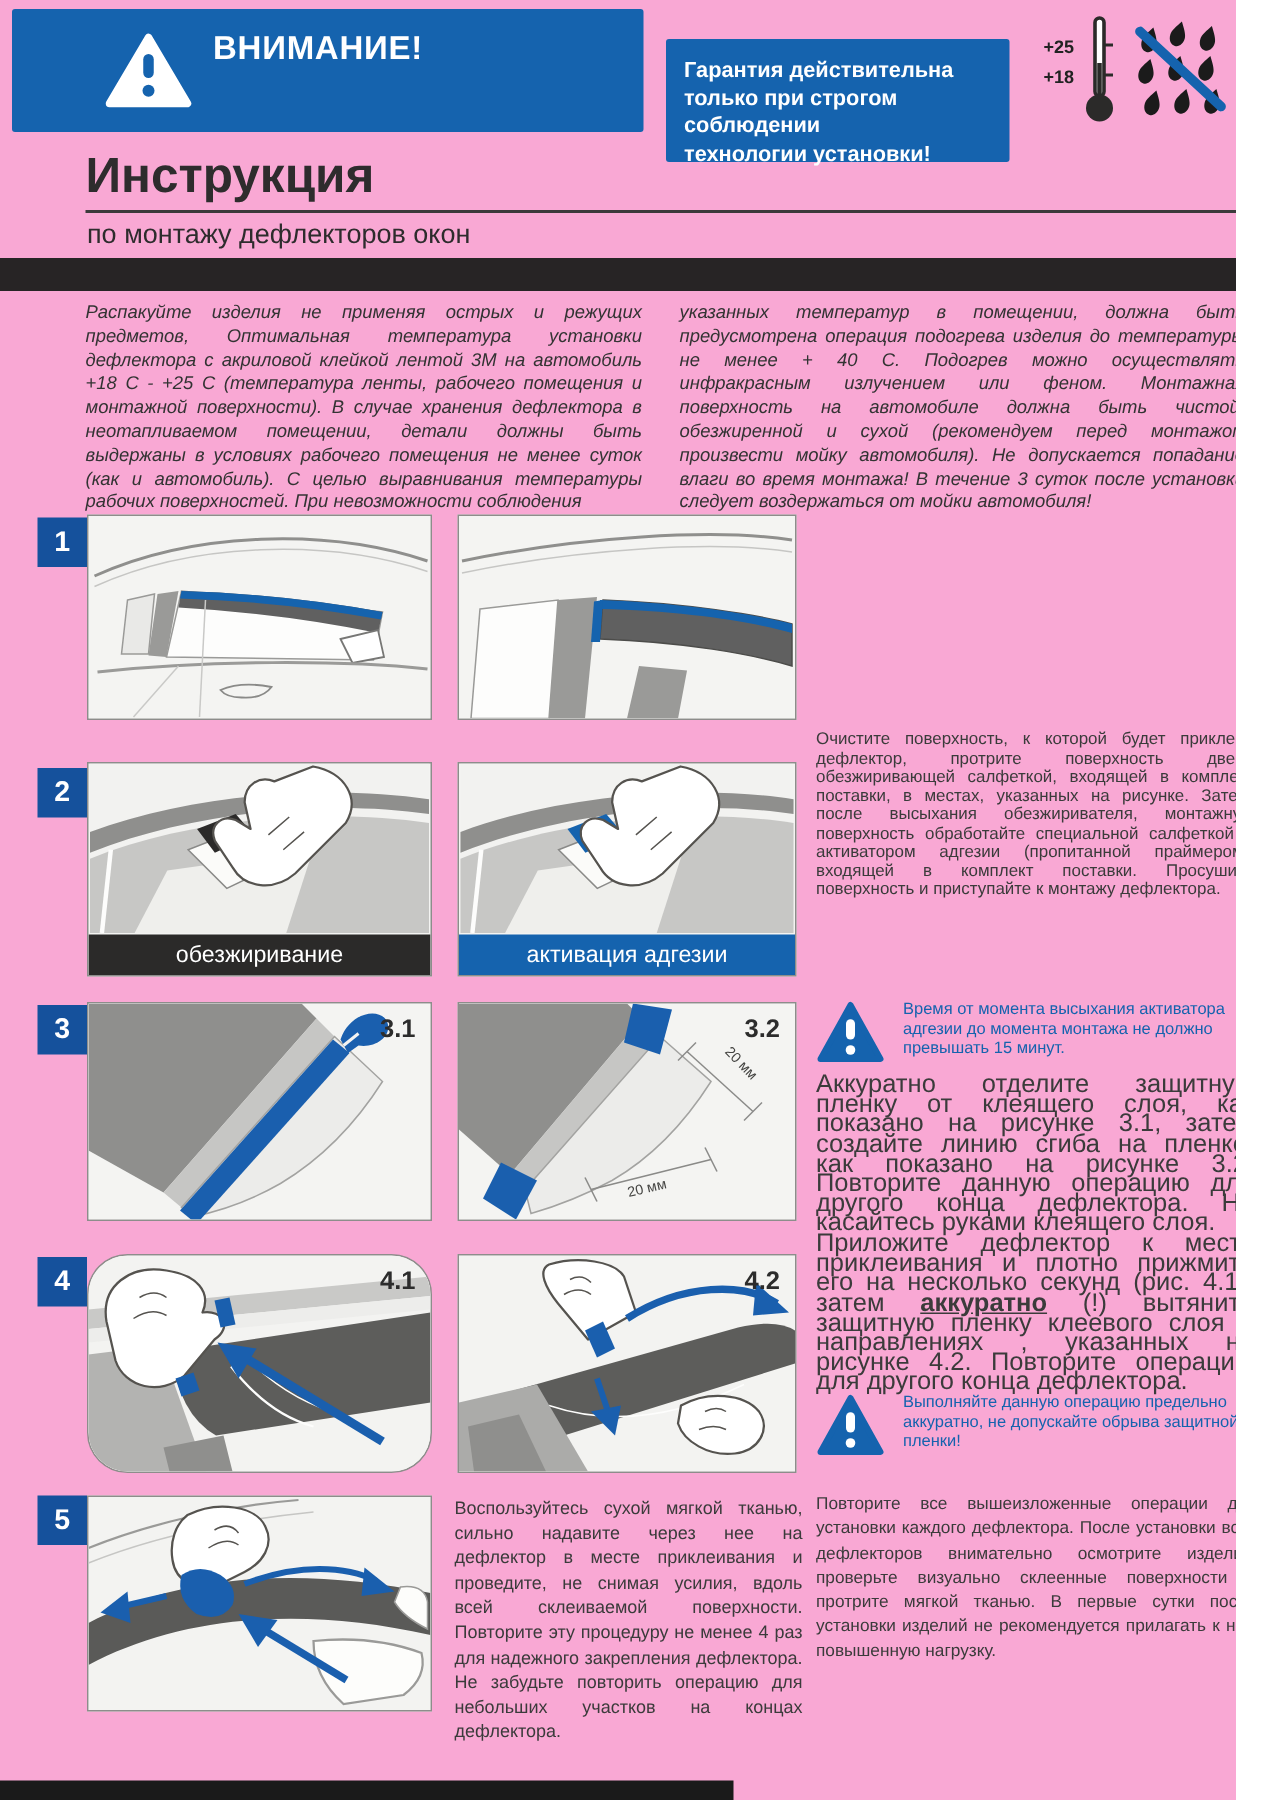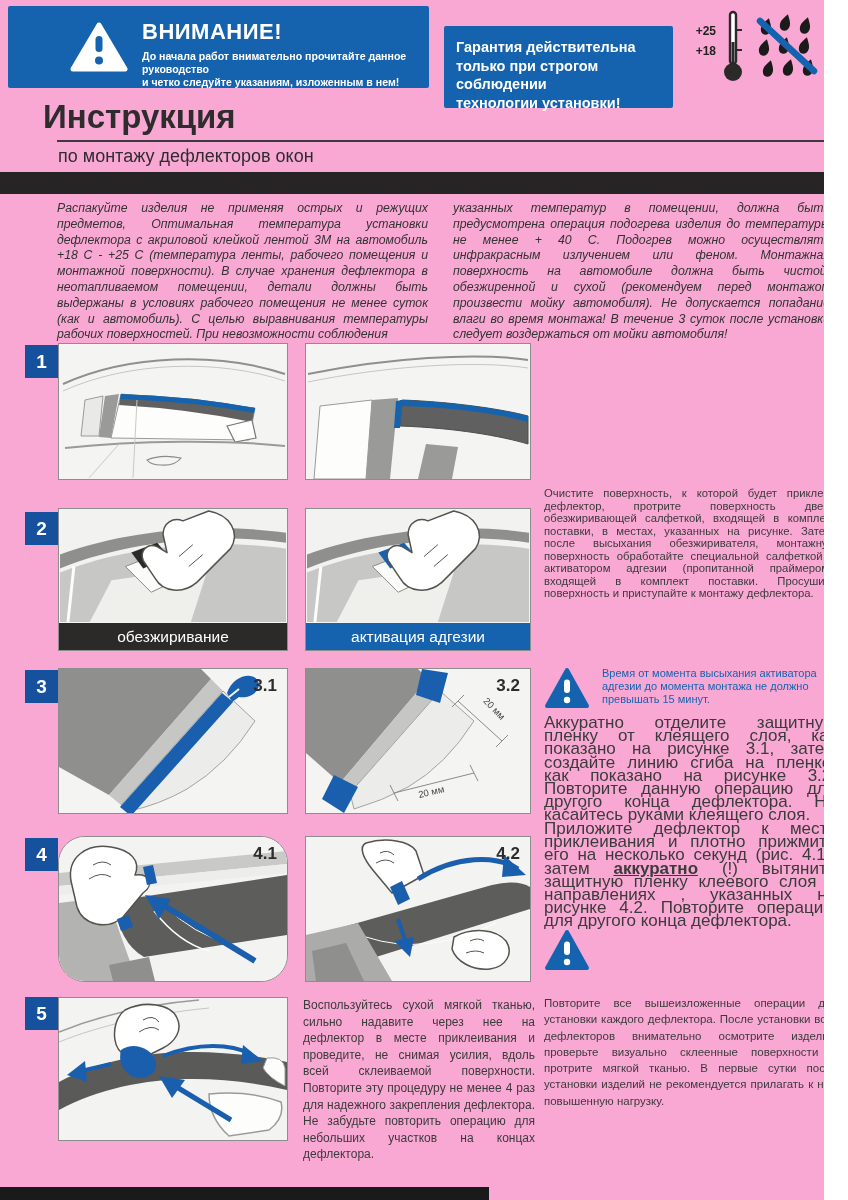--- a/index.html
+++ b/index.html
@@ -48,22 +48,20 @@
 
 <div class="page">
 
   <div class="abs banner" style="left:8px;top:6px;width:421px;height:82px;">
     <svg class="abs" style="left:62px;top:15px;" width="58" height="52" viewBox="0 0 58 52">
       <path d="M29 4 L55 48 H3 Z" fill="#ffffff" stroke="#ffffff" stroke-width="5" stroke-linejoin="round"></path>
       <rect x="25.5" y="15" width="7" height="16" rx="3.5" fill="#1563ae"></rect>
       <circle cx="29" cy="39.5" r="4" fill="#1563ae"></circle>
     </svg>
     <div class="abs banner-title" style="left:134px;top:13px;">ВНИМАНИЕ!</div>
-    <div class="abs banner-sub pre" style="left:134px;top:44px;width:280px;">До начала работ внимательно прочитайте данное руководство
-и четко следуйте указаниям, изложенным в нем!</div>
   </div>
 
   <div class="abs banner" style="left:444px;top:6px;width:229px;height:82px;margin-top:20px;">
     <div class="abs banner-right-text pre" style="left:12px;top:12px;width:210px;">Гарантия действительна
 только при строгом соблюдении
 технологии установки!</div>
   </div>
 
   <div class="abs thermo-label" style="left:690px;top:24px;">+25</div>
   <div class="abs thermo-label" style="left:690px;top:44px;">+18</div>
@@ -82,21 +80,21 @@
       <path transform="translate(11,34) rotate(16)" d="M0,-7 C2.5,-3 5,.5 5,3.5 C5,7.5 2.8,10 0,10 C-2.8,10 -5,7.5 -5,3.5 C-5,.5 -2.5,-3 0,-7 Z"></path>
       <path transform="translate(31,32) rotate(16)" d="M0,-7 C2.5,-3 5,.5 5,3.5 C5,7.5 2.8,10 0,10 C-2.8,10 -5,7.5 -5,3.5 C-5,.5 -2.5,-3 0,-7 Z"></path>
       <path transform="translate(51,32) rotate(16)" d="M0,-7 C2.5,-3 5,.5 5,3.5 C5,7.5 2.8,10 0,10 C-2.8,10 -5,7.5 -5,3.5 C-5,.5 -2.5,-3 0,-7 Z"></path>
       <path transform="translate(15,55) rotate(16)" d="M0,-7 C2.5,-3 5,.5 5,3.5 C5,7.5 2.8,10 0,10 C-2.8,10 -5,7.5 -5,3.5 C-5,.5 -2.5,-3 0,-7 Z"></path>
       <path transform="translate(35,54) rotate(16)" d="M0,-7 C2.5,-3 5,.5 5,3.5 C5,7.5 2.8,10 0,10 C-2.8,10 -5,7.5 -5,3.5 C-5,.5 -2.5,-3 0,-7 Z"></path>
       <path transform="translate(55,54) rotate(16)" d="M0,-7 C2.5,-3 5,.5 5,3.5 C5,7.5 2.8,10 0,10 C-2.8,10 -5,7.5 -5,3.5 C-5,.5 -2.5,-3 0,-7 Z"></path>
     </g>
     <line x1="6" y1="9" x2="60" y2="59" stroke="#1563ae" stroke-width="6.5" stroke-linecap="round"></line>
   </svg>
 
-  <div class="abs doc-title" style="left:43px;top:98px;">Инструкция</div>
+  <div class="abs doc-title" style="left:57px;top:98px;">Инструкция</div>
   <div class="abs rule" style="left:57px;top:140px;width:788px;"></div>
   <div class="abs doc-sub" style="left:58px;top:146px;">по монтажу дефлекторов окон</div>
   <div class="abs darkbar" style="left:0;top:172px;width:848px;height:22px;"></div>
 
   <div class="abs intro just" style="left:57px;top:201px;width:371px;">Распакуйте изделия не применяя острых и режущих предметов, Оптимальная температура установки дефлектора с акриловой клейкой лентой 3М на автомобиль +18 С - +25 С (температура ленты, рабочего помещения и монтажной поверхности). В случае хранения дефлектора в неотапливаемом помещении, детали должны быть выдержаны в условиях рабочего помещения не менее суток (как и автомобиль). С целью выравнивания температуры рабочих поверхностей. При невозможности соблюдения</div>
   <div class="abs intro just" style="left:453px;top:201px;width:377px;">указанных температур в помещении, должна быть предусмотрена операция подогрева изделия до температуры не менее + 40 С. Подогрев можно осуществлять инфракрасным излучением или феном. Монтажная поверхность на автомобиле должна быть чистой, обезжиренной и сухой (рекомендуем перед монтажом произвести мойку автомобиля). Не допускается попадание влаги во время монтажа! В течение 3 суток после установки следует воздержаться от мойки автомобиля!</div>
 
   <div class="abs badge" style="left:25px;top:345px;">1</div>
   <div class="abs badge" style="left:25px;top:512px;">2</div>
   <div class="abs badge" style="left:25px;top:670px;">3</div>
@@ -252,20 +250,21 @@
       <path d="M164,104 q8,-4 14,0 M160,116 q10,-4 18,0" stroke="#55534f" fill="none"></path>
     </svg>
   </div>
 
   <div class="abs warn" style="left:544px;top:929px;width:294px;">
     <svg width="46" height="42" viewBox="0 0 46 42" style="flex:0 0 auto;">
       <path d="M23 3 L43 39 H3 Z" fill="#1563ae" stroke="#1563ae" stroke-width="4" stroke-linejoin="round"></path>
       <rect x="20" y="12.5" width="6" height="13.5" rx="3" fill="#ffffff"></rect>
       <circle cx="23" cy="33" r="3.2" fill="#ffffff"></circle>
     </svg>
+    <div class="warn-txt">Выполняйте данную операцию предельно аккуратно, не допускайте обрыва защитной пленки!</div>
   </div>
 
   <div class="abs panel" style="left:58px;top:997px;width:228px;height:142px;">
     <svg viewBox="0 0 228 142">
       <rect width="228" height="142" fill="#f3f3f1"></rect>
       <path d="M0,34 C40,18 90,6 140,2" stroke="#9a9a98" stroke-width="1.5" fill="none"></path>
       <path d="M0,44 C40,28 90,16 150,10" stroke="#c6c6c4" fill="none"></path>
       <path d="M0,84 C60,52 140,46 228,64 L228,92 C140,72 60,80 0,112 Z" fill="#5a5a58"></path>
       <path d="M150,96 Q190,92 222,104 Q226,120 210,132 L170,138 Q150,120 150,96 Z" fill="#fdfdfb" stroke="#9a9a98" stroke-width="1.5"></path>
       <path d="M208,60 Q224,58 226,70 L226,88 Q210,80 204,70 Z" fill="#fdfdfb" stroke="#9a9a98"></path>

